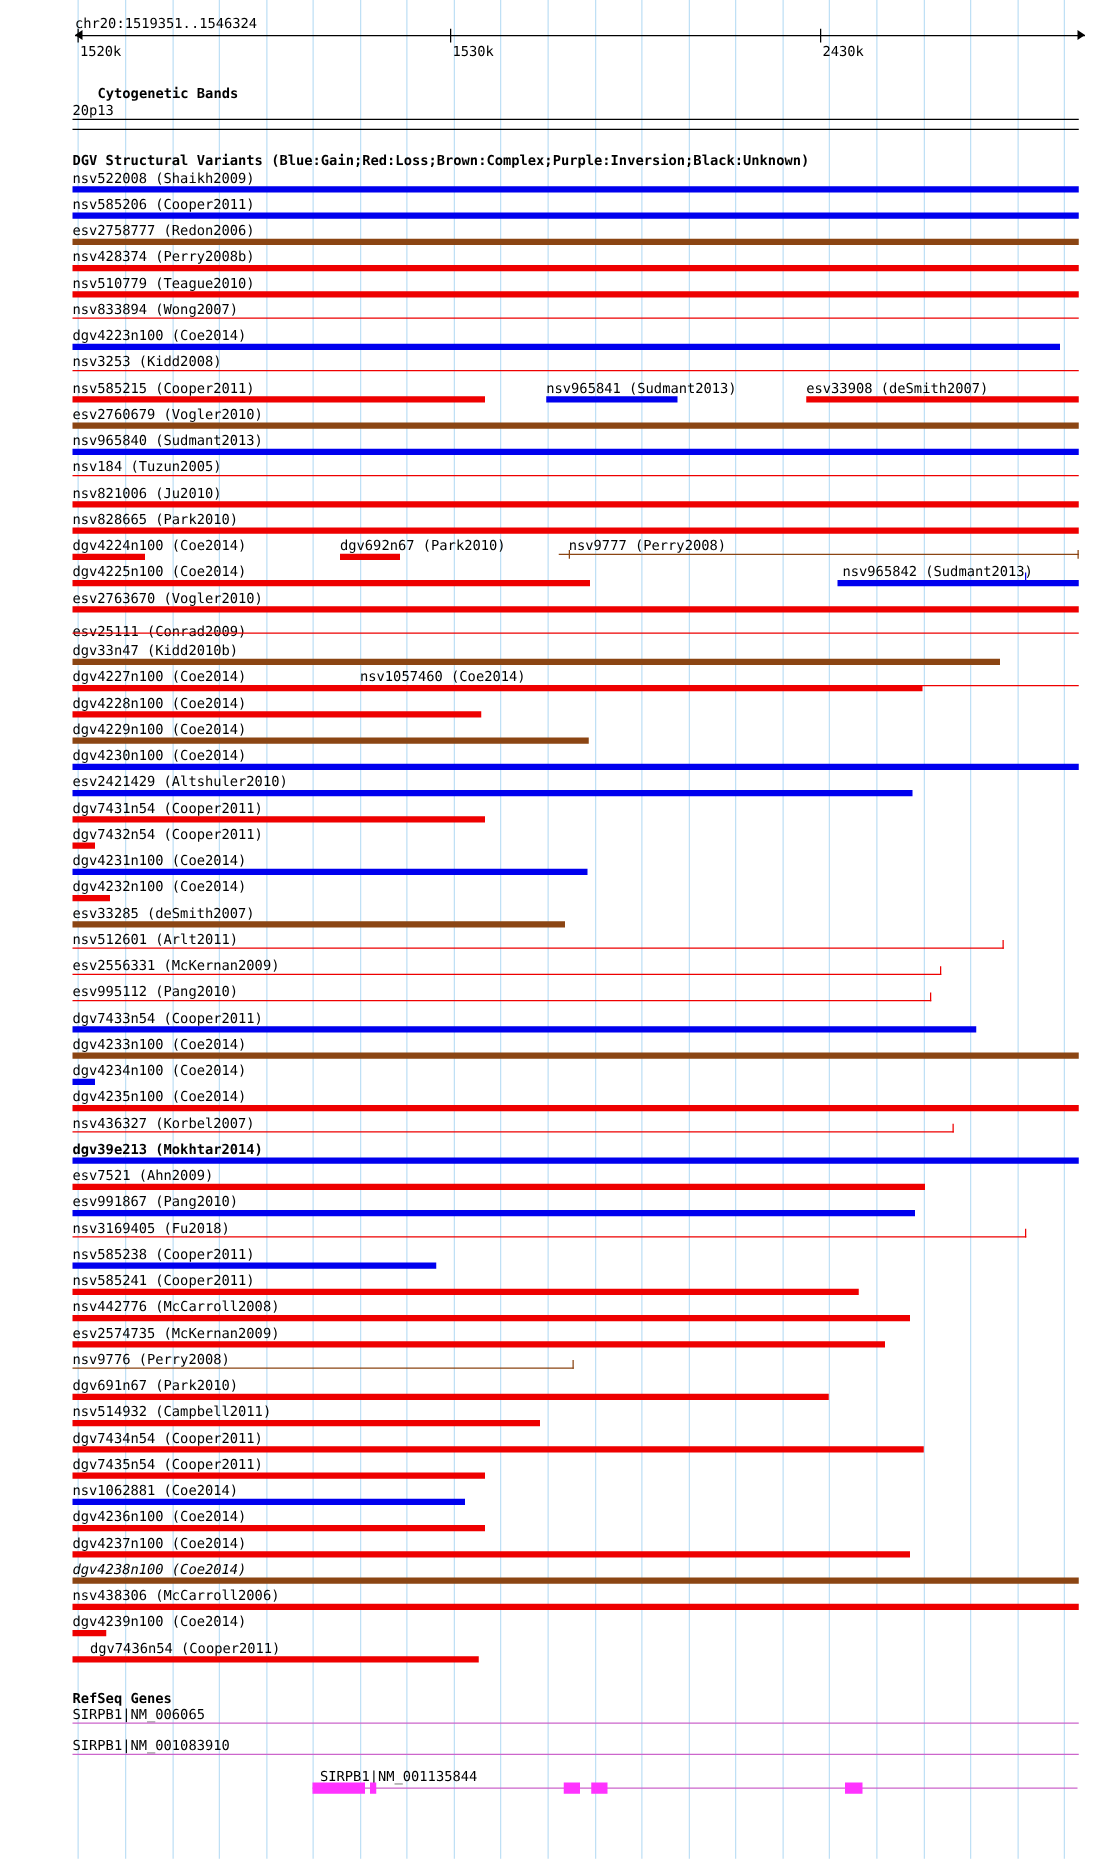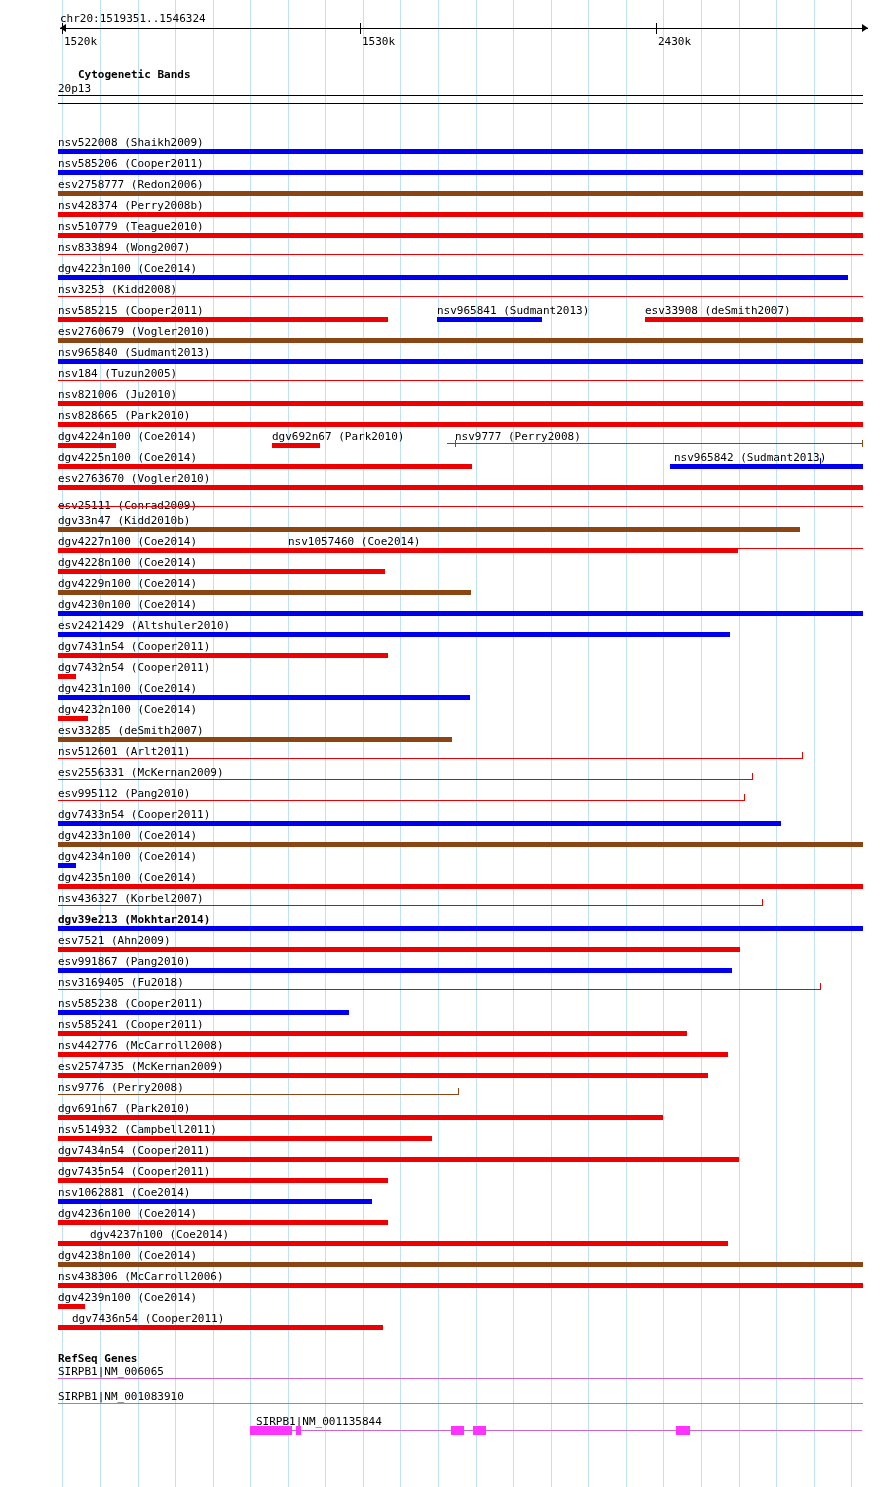--- a/index.html
+++ b/index.html
@@ -84,20 +84,21 @@
       <div class="tick-label" style="left: 362px;">1530k</div>
       <div class="tick" style="left: 656px;"></div>
       <div class="tick-label" style="left: 658px;">2430k</div>
     </div>
 
   <div class="section-title" style="left:58px;top:68px;margin-left:20px;">Cytogenetic Bands</div>
   <div class="sub-label" style="left:58px;top:82px;">20p13</div>
   <div class="hline" style="left:58px;top:95px;width:805px;"></div>
   <div class="hline" style="left:58px;top:103px;width:805px;"></div>
 
+  <div class="section-title" style="left:58px;top:122px;">DGV Structural Variants (Blue:Gain;Red:Loss;Brown:Complex;Purple:Inversion;Black:Unknown)</div>
   <div class="layer" id="variant-layer">
       <div class="track-label" style="left: 58px; top: 136px;">nsv522008 (Shaikh2009)</div>
       <div class="track-bar" style="left: 58px; top: 149px; width: 805px; height: 5px; background: rgb(0, 0, 238);"></div>
       <div class="track-label" style="left: 58px; top: 157px;">nsv585206 (Cooper2011)</div>
       <div class="track-bar" style="left: 58px; top: 170px; width: 805px; height: 5px; background: rgb(0, 0, 238);"></div>
       <div class="track-label" style="left: 58px; top: 178px;">esv2758777 (Redon2006)</div>
       <div class="track-bar" style="left: 58px; top: 191px; width: 805px; height: 5px; background: rgb(139, 69, 19);"></div>
       <div class="track-label" style="left: 58px; top: 199px;">nsv428374 (Perry2008b)</div>
       <div class="track-bar" style="left: 58px; top: 212px; width: 805px; height: 5px; background: rgb(238, 0, 0);"></div>
       <div class="track-label" style="left: 58px; top: 220px;">nsv510779 (Teague2010)</div>
@@ -201,23 +202,23 @@
       <div class="track-label" style="left: 58px; top: 1123px;">nsv514932 (Campbell2011)</div>
       <div class="track-bar" style="left: 58px; top: 1136px; width: 374px; height: 5px; background: rgb(238, 0, 0);"></div>
       <div class="track-label" style="left: 58px; top: 1144px;">dgv7434n54 (Cooper2011)</div>
       <div class="track-bar" style="left: 58px; top: 1157px; width: 681px; height: 5px; background: rgb(238, 0, 0);"></div>
       <div class="track-label" style="left: 58px; top: 1165px;">dgv7435n54 (Cooper2011)</div>
       <div class="track-bar" style="left: 58px; top: 1178px; width: 330px; height: 5px; background: rgb(238, 0, 0);"></div>
       <div class="track-label" style="left: 58px; top: 1186px;">nsv1062881 (Coe2014)</div>
       <div class="track-bar" style="left: 58px; top: 1199px; width: 314px; height: 5px; background: rgb(0, 0, 238);"></div>
       <div class="track-label" style="left: 58px; top: 1207px;">dgv4236n100 (Coe2014)</div>
       <div class="track-bar" style="left: 58px; top: 1220px; width: 330px; height: 5px; background: rgb(238, 0, 0);"></div>
-      <div class="track-label" style="left: 58px; top: 1228px; margin-left: 32px;">dgv4237n100 (Coe2014)</div>
+      <div class="track-label" style="left: 58px; top: 1228px;">dgv4237n100 (Coe2014)</div>
       <div class="track-bar" style="left: 58px; top: 1241px; width: 670px; height: 5px; background: rgb(238, 0, 0);"></div>
-      <div class="track-label" style="left: 58px; top: 1249px;">dgv4238n100 (Coe2014)</div>
+      <div class="track-label" style="left: 58px; top: 1249px; font-style: italic;">dgv4238n100 (Coe2014)</div>
       <div class="track-bar" style="left: 58px; top: 1262px; width: 805px; height: 5px; background: rgb(139, 69, 19);"></div>
       <div class="track-label" style="left: 58px; top: 1270px;">nsv438306 (McCarroll2006)</div>
       <div class="track-bar" style="left: 58px; top: 1283px; width: 805px; height: 5px; background: rgb(238, 0, 0);"></div>
       <div class="track-label" style="left: 58px; top: 1291px;">dgv4239n100 (Coe2014)</div>
       <div class="track-bar" style="left: 58px; top: 1304px; width: 27px; height: 5px; background: rgb(238, 0, 0);"></div>
       <div class="track-label" style="left: 72px; top: 1312px;">dgv7436n54 (Cooper2011)</div>
       <div class="track-bar" style="left: 58px; top: 1325px; width: 325px; height: 5px; background: rgb(238, 0, 0);"></div>
       <div class="cap" style="left: 455px; top: 440px; background: rgb(139, 69, 19);"></div>
       <div class="cap" style="left: 862px; top: 440px; background: rgb(139, 69, 19);"></div>
       <div class="cap" style="left: 820px; top: 458px; background: rgb(0, 0, 238);"></div>

